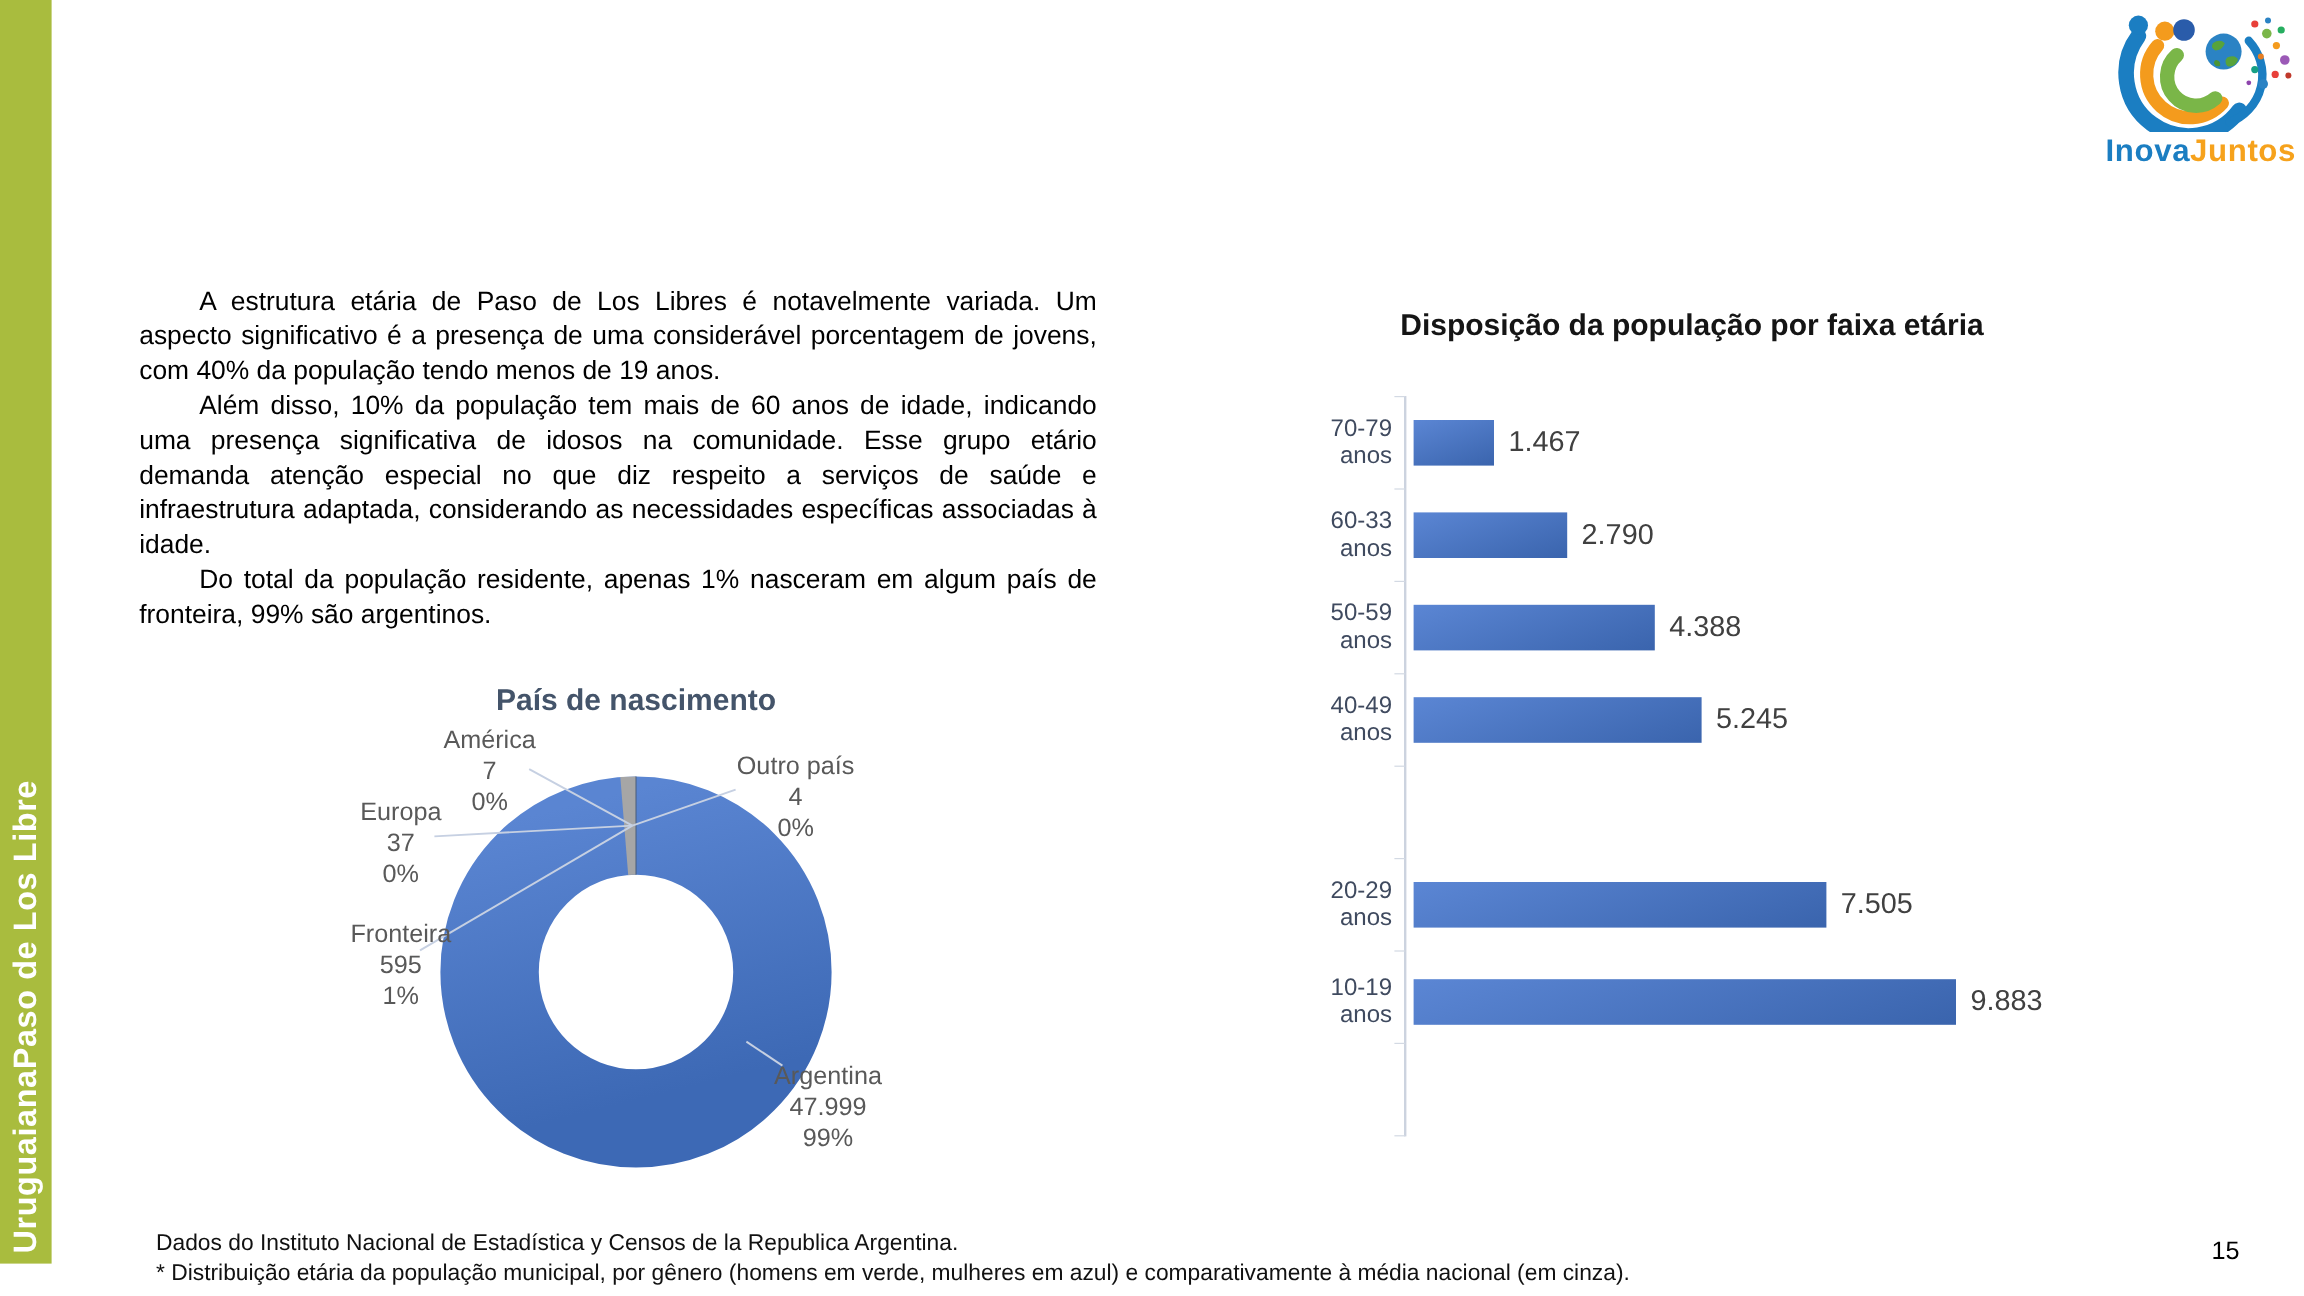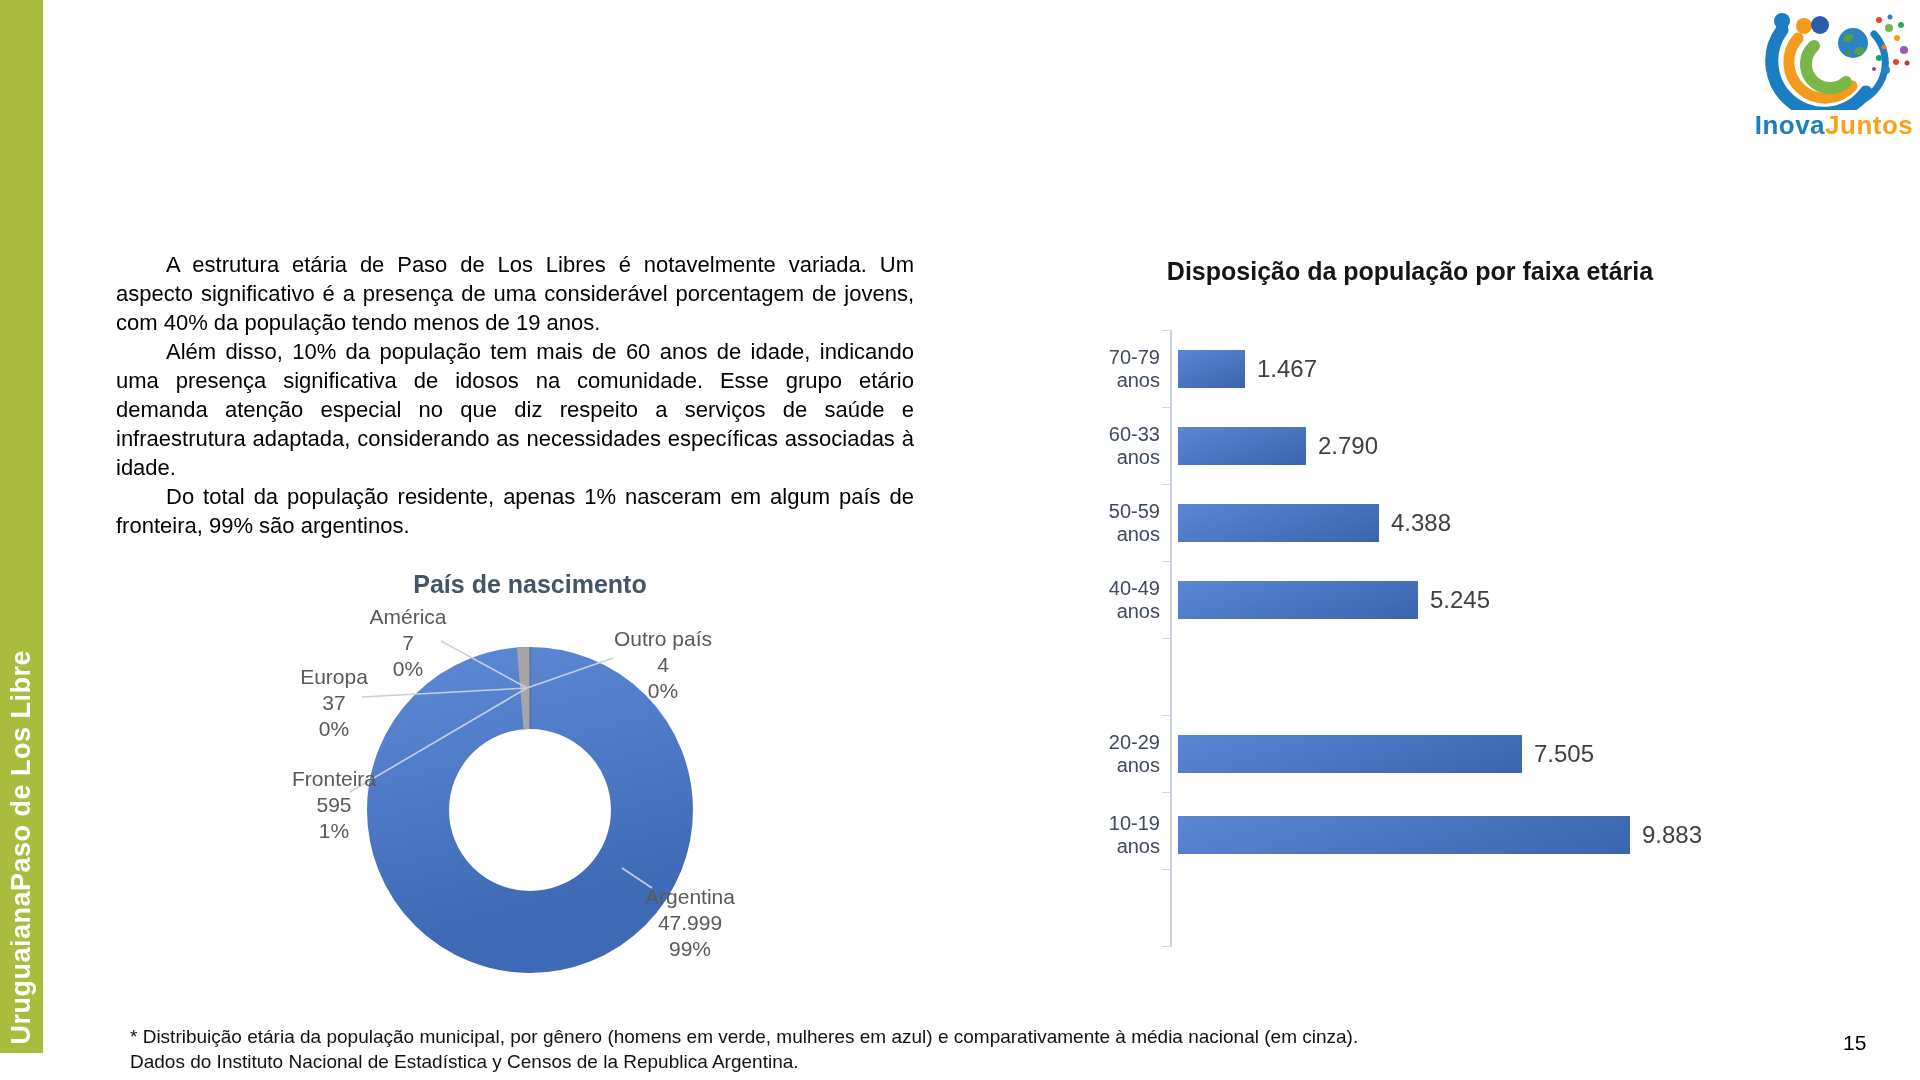--- a/index.html
+++ b/index.html
@@ -14,21 +14,21 @@
     writing-mode:vertical-rl;transform:rotate(180deg);
     font-size:27px;font-weight:bold;color:#ffffff;white-space:nowrap;letter-spacing:.5px;
   }
   
   .logo{position:absolute;left:1752px;top:6px;width:164px;height:130px;}
   .logo-word{position:absolute;left:0;top:104px;width:100%;text-align:center;
     font-size:26px;font-weight:bold;letter-spacing:.5px;white-space:nowrap;}
   .logo-word .w1{color:#1b7ec2;}
   .logo-word .w2{color:#f6a21c;}
   
-  .bodytext{position:absolute;left:116px;top:250px;width:798px;
+  .bodytext{position:absolute;left:116px;top:236px;width:798px;
     font-size:22px;line-height:29px;text-align:justify;color:#000;}
   .bodytext p{margin:0;text-indent:50px;}
   
   .donut-chart{position:absolute;left:250px;top:566px;width:530px;height:424px;}
   .donut-title{position:absolute;left:15px;top:4px;width:530px;text-align:center;
     font-size:25px;font-weight:bold;color:#44546a;}
   .donut-svg{position:absolute;left:0;top:0;}
   .donut-callout{position:absolute;transform:translateX(-50%);text-align:center;
     font-size:21px;line-height:26px;color:#595959;white-space:nowrap;}
   
@@ -208,19 +208,19 @@
         <div class="bar-tick" style="top: 231px;"></div>
         <div class="bar-tick" style="top: 308px;"></div>
         <div class="bar-tick" style="top: 385px;"></div>
         <div class="bar-tick" style="top: 462px;"></div>
         <div class="bar-tick" style="top: 539px;"></div>
         <div class="bar-tick" style="top: 616px;"></div>
       </div>
   </div>
 
   <div class="footnote">
+    <div>Dados do Instituto Nacional de Estadística y Censos de la Republica Argentina.</div>
     <div>* Distribuição etária da população municipal, por gênero (homens em verde, mulheres em azul) e comparativamente à média nacional (em cinza).</div>
-    <div>Dados do Instituto Nacional de Estadística y Censos de la Republica Argentina.</div>
   </div>
 
   <div class="page-number">15</div>
 
 </div>
 
 </body></html>

